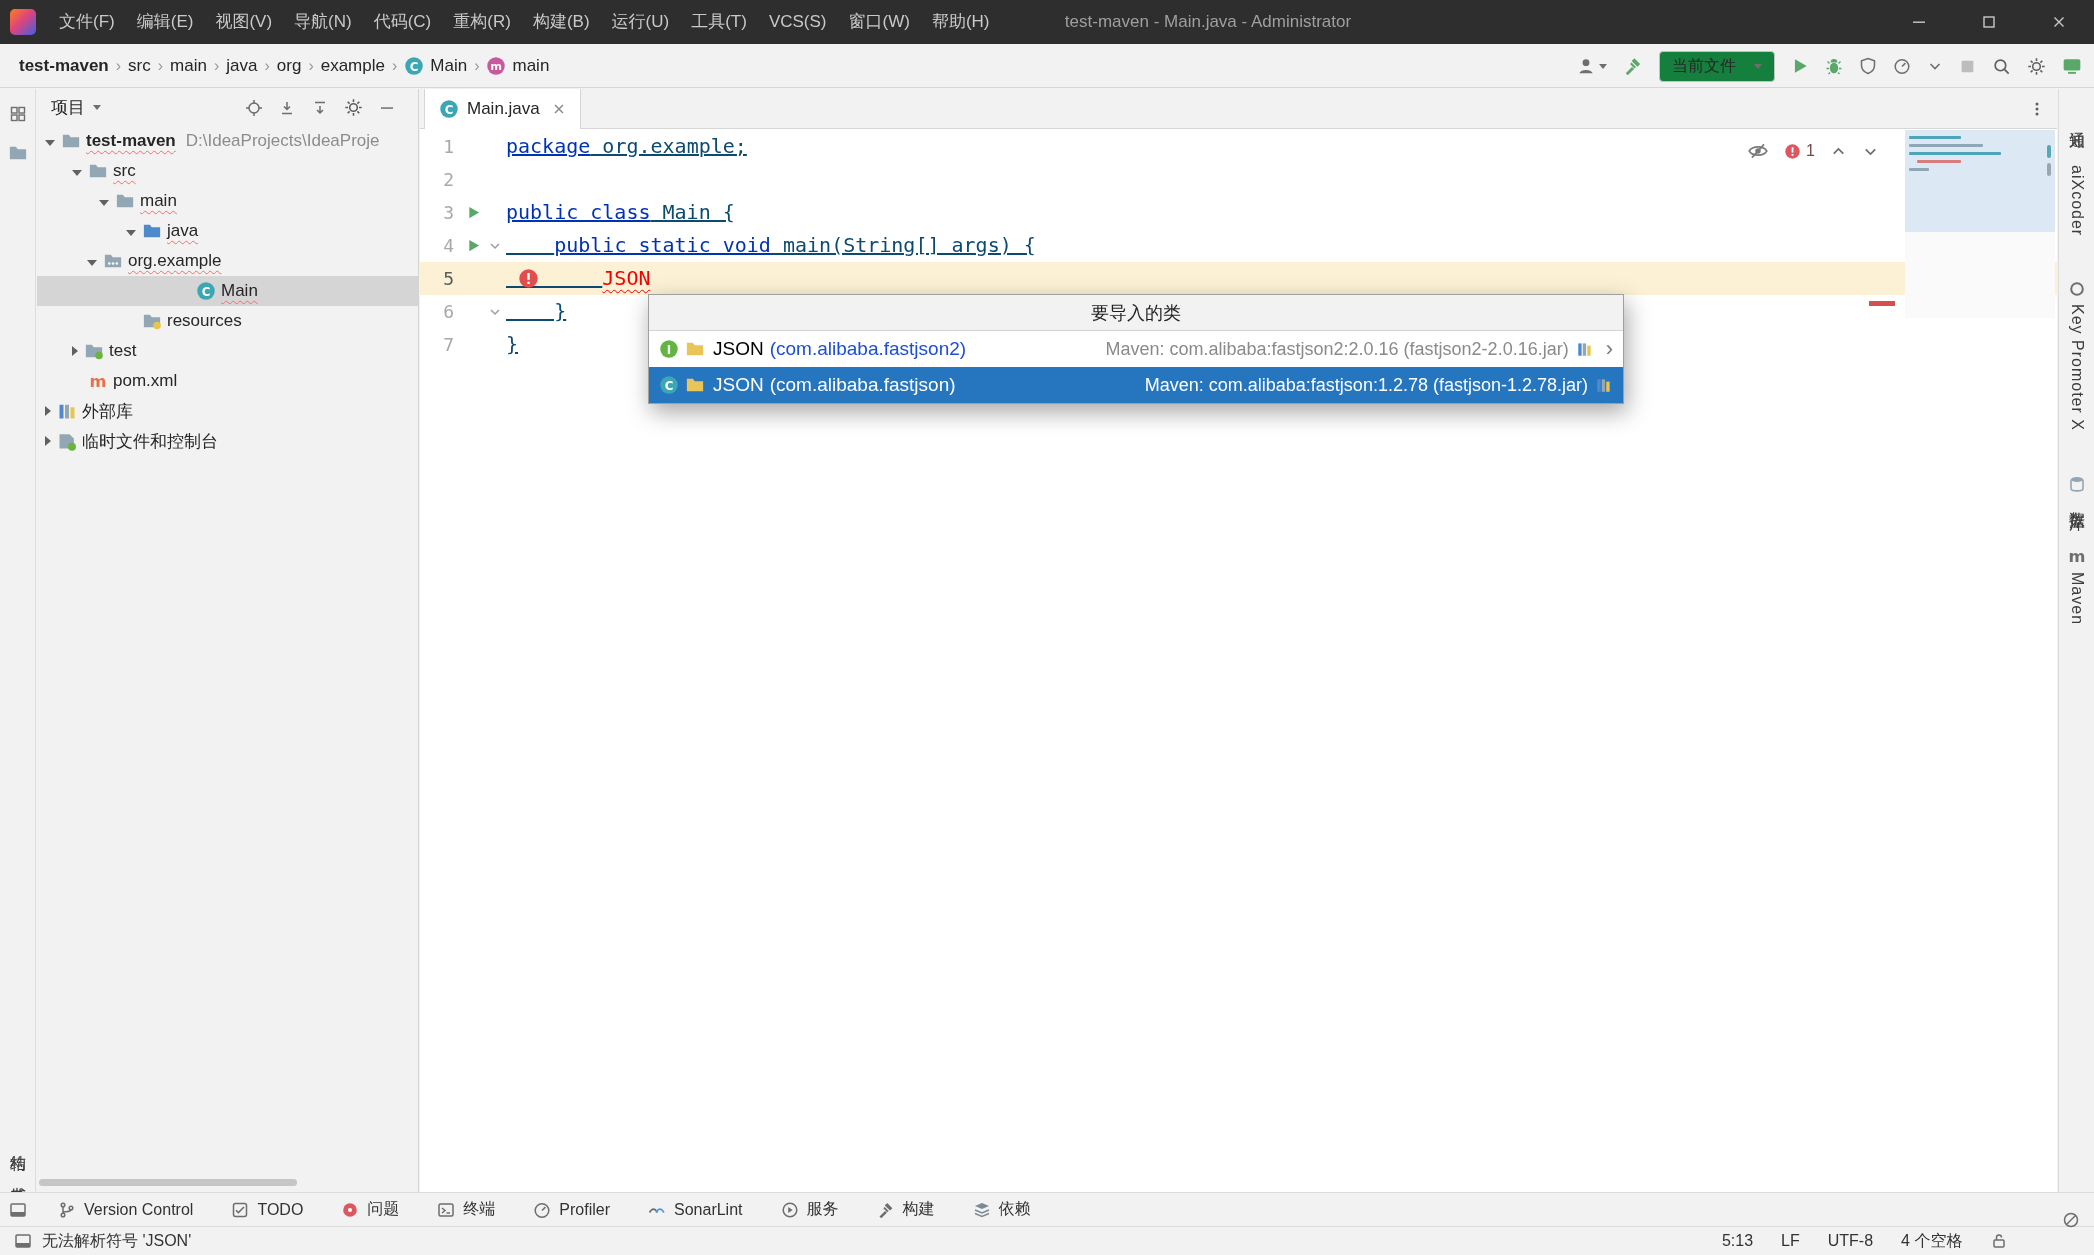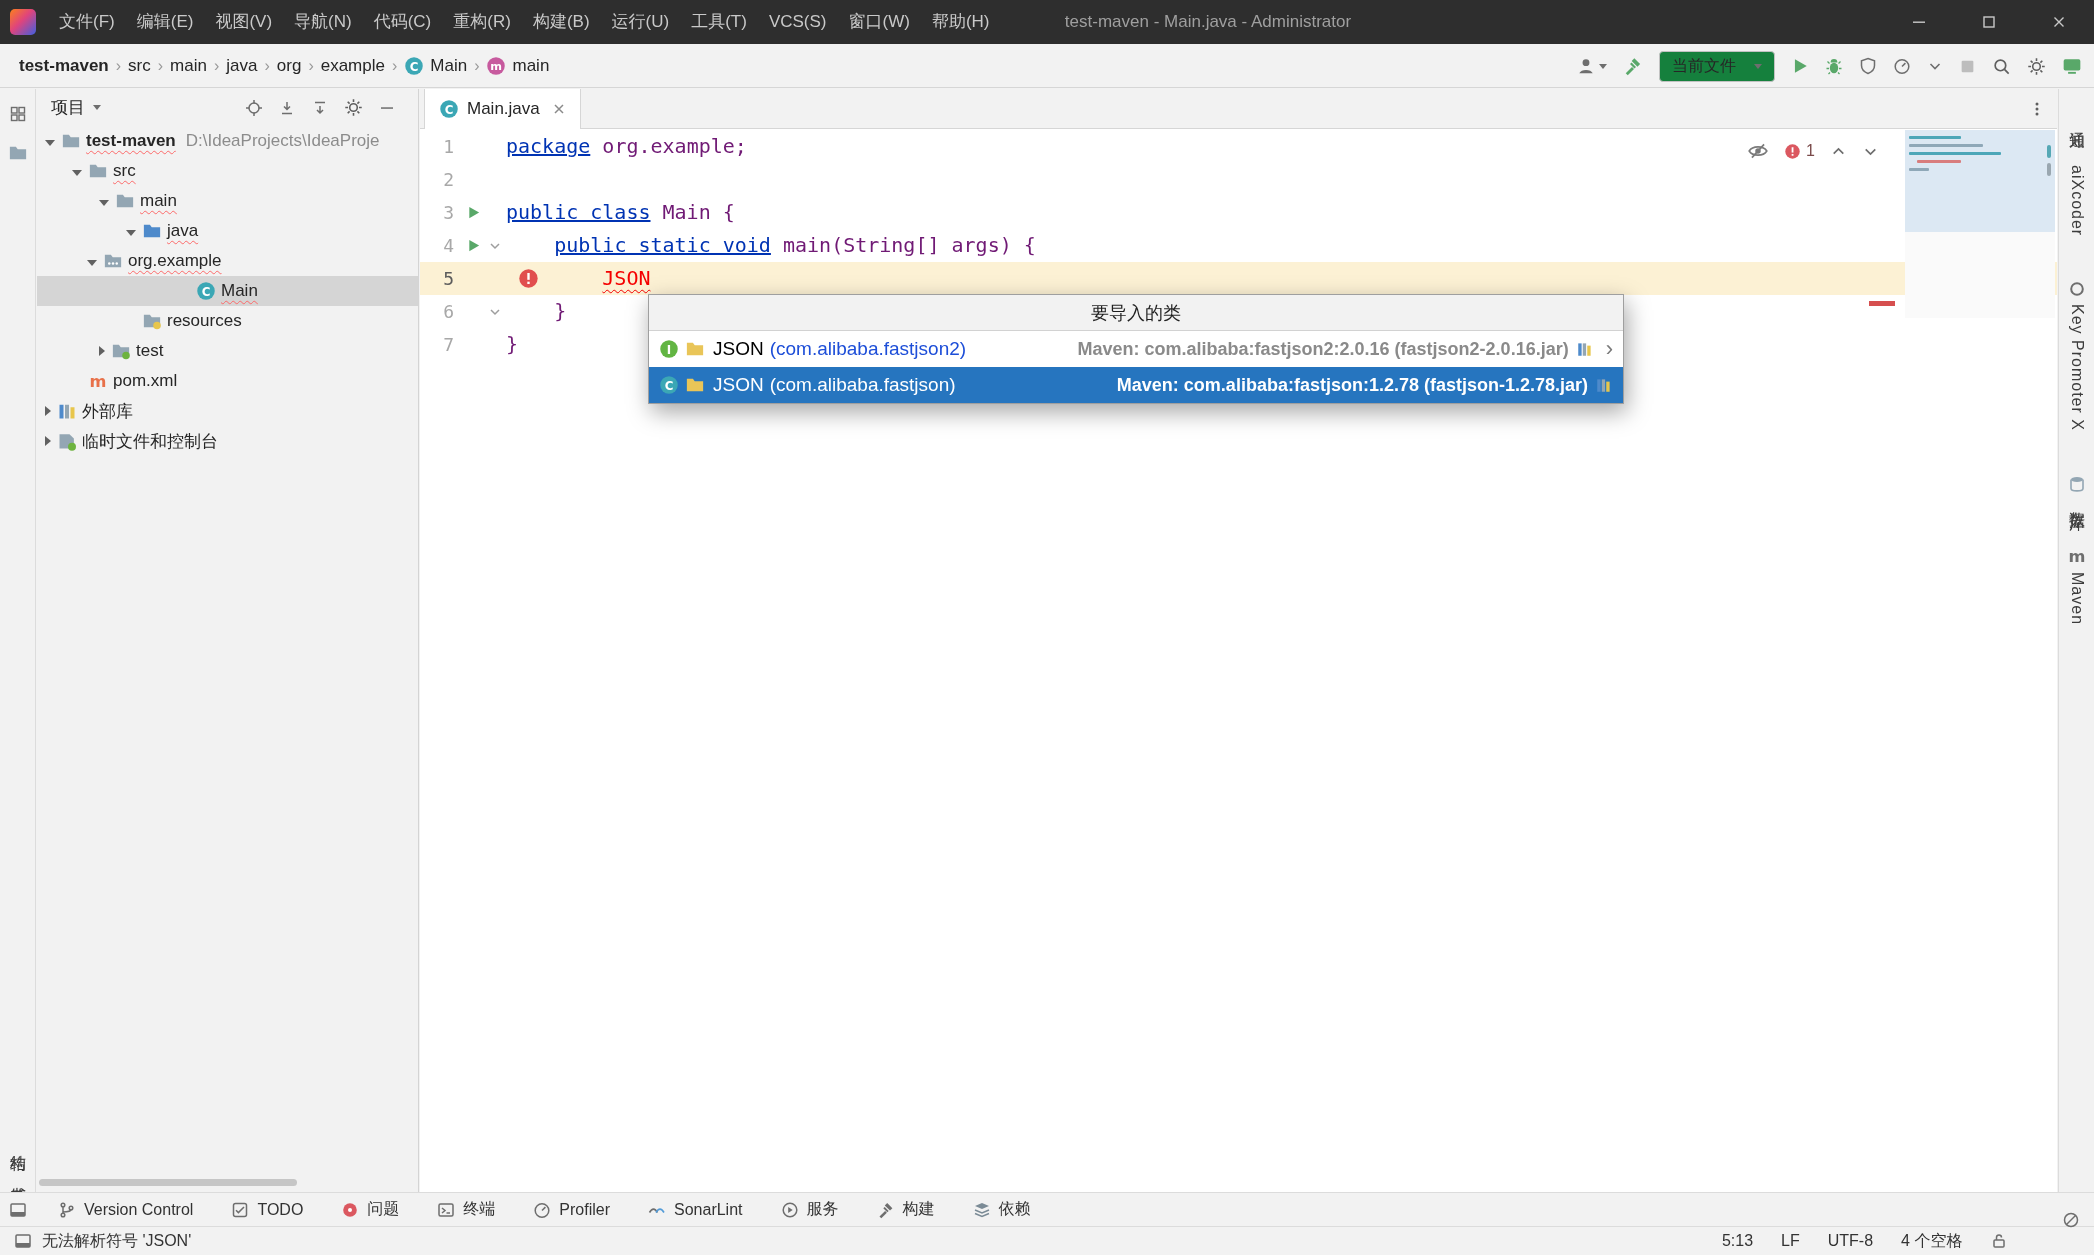--- a/index.html
+++ b/index.html
@@ -64,38 +64,38 @@
   .tab-kebab{position:absolute;right:12px;top:0;height:40px;display:flex;align-items:center;}
   .code-area{position:absolute;top:41px;left:0;right:0;bottom:0;background:#fff;overflow:hidden;}
   .line{display:flex;height:33px;align-items:center;}
   .line.hl{background:#fcf1d4;}
   .lnum{width:40px;text-align:right;padding-right:6px;font:18px "DejaVu Sans Mono","Liberation Mono",monospace;color:#a8a8a8;flex:none;}
   .lnum.cur{color:#5c5c5c;}
   .gut-run{width:26px;display:flex;justify-content:center;flex:none;}
   .gut-fold{width:18px;display:flex;justify-content:center;flex:none;}
   .code{font:20px/33px "DejaVu Sans Mono","Liberation Mono",monospace;white-space:pre;position:relative;padding-left:2px;flex:1;}
   .tok-kw{color:#0033b3;text-decoration:underline;}
-  .tok-pl{color:#701a75;}
+  .tok-pl{color:#0c4a6e;text-decoration:underline;}
   .tok-err{color:#f50000;text-decoration:underline;text-decoration-style:wavy;text-decoration-color:#f50000;text-decoration-thickness:1px;text-underline-offset:4px;}
   .bulb{position:absolute;left:14px;top:6px;}
   .insp{position:absolute;top:51px;right:178px;display:flex;align-items:center;gap:15px;z-index:3;}
   .err-badge{display:inline-flex;align-items:center;gap:5px;font-size:16px;color:#7a4a4a;}
   .minimap{position:absolute;top:41px;right:2px;width:150px;height:188px;background:#fafafa;z-index:2;}
   .mm-viewport{position:absolute;top:0;left:0;right:0;height:102px;background:rgba(160,195,230,0.32);}
   .mm-bar{position:absolute;height:3px;border-radius:1px;}
   .err-stripe-mark{position:absolute;top:212px;right:162px;width:26px;height:5px;background:#d64f4f;z-index:3;}
   .scroll-mark{position:absolute;width:4px;border-radius:2px;z-index:4;}
 
   
   .popup{position:absolute;left:648px;top:294px;width:976px;background:#fff;border:1px solid #9f9f9f;box-shadow:3px 8px 22px rgba(0,0,0,0.35);z-index:50;}
   .popup-title{height:36px;background:#f2f2f2;border-bottom:1px solid #d2d2d2;display:flex;align-items:center;justify-content:center;font-size:18px;color:#1f1f1f;}
   .popup-row{height:36px;display:flex;align-items:center;padding:0 10px;font-size:19px;gap:6px;white-space:nowrap;}
   .popup-row .p-name{margin-left:2px;color:#000;}
   .popup-row .pkg{color:#1d4ed8;}
-  .popup-maven{margin-left:auto;color:#8a8a8a;font-size:18px;display:flex;align-items:center;gap:7px;font-weight:bold;}
+  .popup-maven{margin-left:auto;color:#8a8a8a;font-size:18px;display:flex;align-items:center;gap:7px;}
   .popup-row.selected{background:#2675bf;}
   .popup-row.selected .p-name,.popup-row.selected .pkg,.popup-row.selected .popup-maven{color:#fff;}
   .sub-arr{color:#7a7a7a;font-size:22px;margin-left:6px;line-height:1;}
 
   
   .toolbar-bottom{position:absolute;left:0;right:0;bottom:29px;height:34px;background:#f2f2f2;border-top:1px solid #dcdcdc;display:flex;align-items:center;padding-left:58px;gap:38px;font-size:16px;color:#333;}
   .bt-item{display:inline-flex;align-items:center;gap:8px;white-space:nowrap;}
   .tw-switcher{position:absolute;left:9px;bottom:36px;z-index:5;}
 
   
@@ -412,21 +412,21 @@
       <div class="tree-row" style="padding-left:89px">
         <span class="tw-sp"></span>
         <span class="ic">
           <svg width="20" height="20" viewBox="0 0 16 16">
             <path d="M1.5 3h4.8l1.5 2h6.7v8H1.5z" fill="#93a6b3"></path>
             <circle cx="12" cy="11.5" r="3" fill="#e8c64c"></circle>
           </svg>
         </span>
         <span class="t-label">resources</span>
       </div>
-      <div class="tree-row" style="padding-left:62px">
+      <div class="tree-row" style="padding-left:35px">
         <span class="tw-chev right"></span>
         <span class="ic">
           <svg width="20" height="20" viewBox="0 0 16 16">
             <path d="M1.5 3h4.8l1.5 2h6.7v8H1.5z" fill="#93a6b3"></path>
             <circle cx="12" cy="11.5" r="3" fill="#6db33f"></circle>
           </svg>
         </span>
         <span class="t-label">test</span>
       </div>
       <div class="tree-row" style="padding-left:35px">

